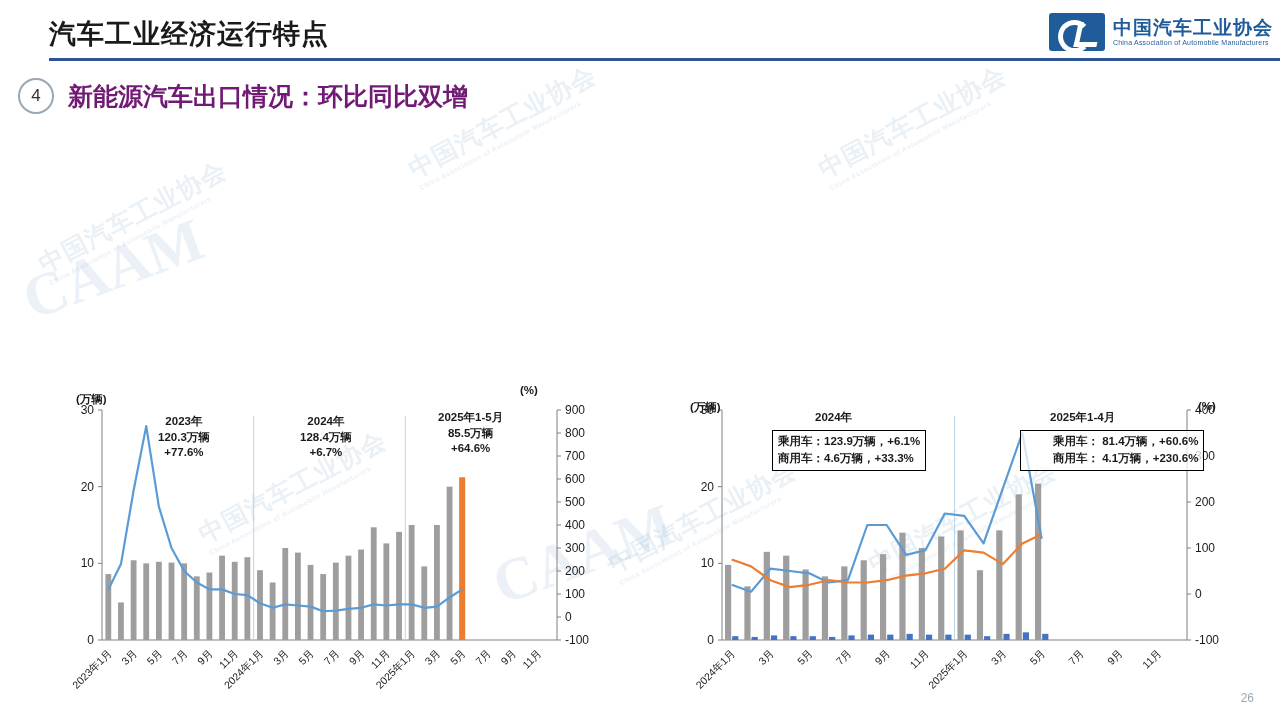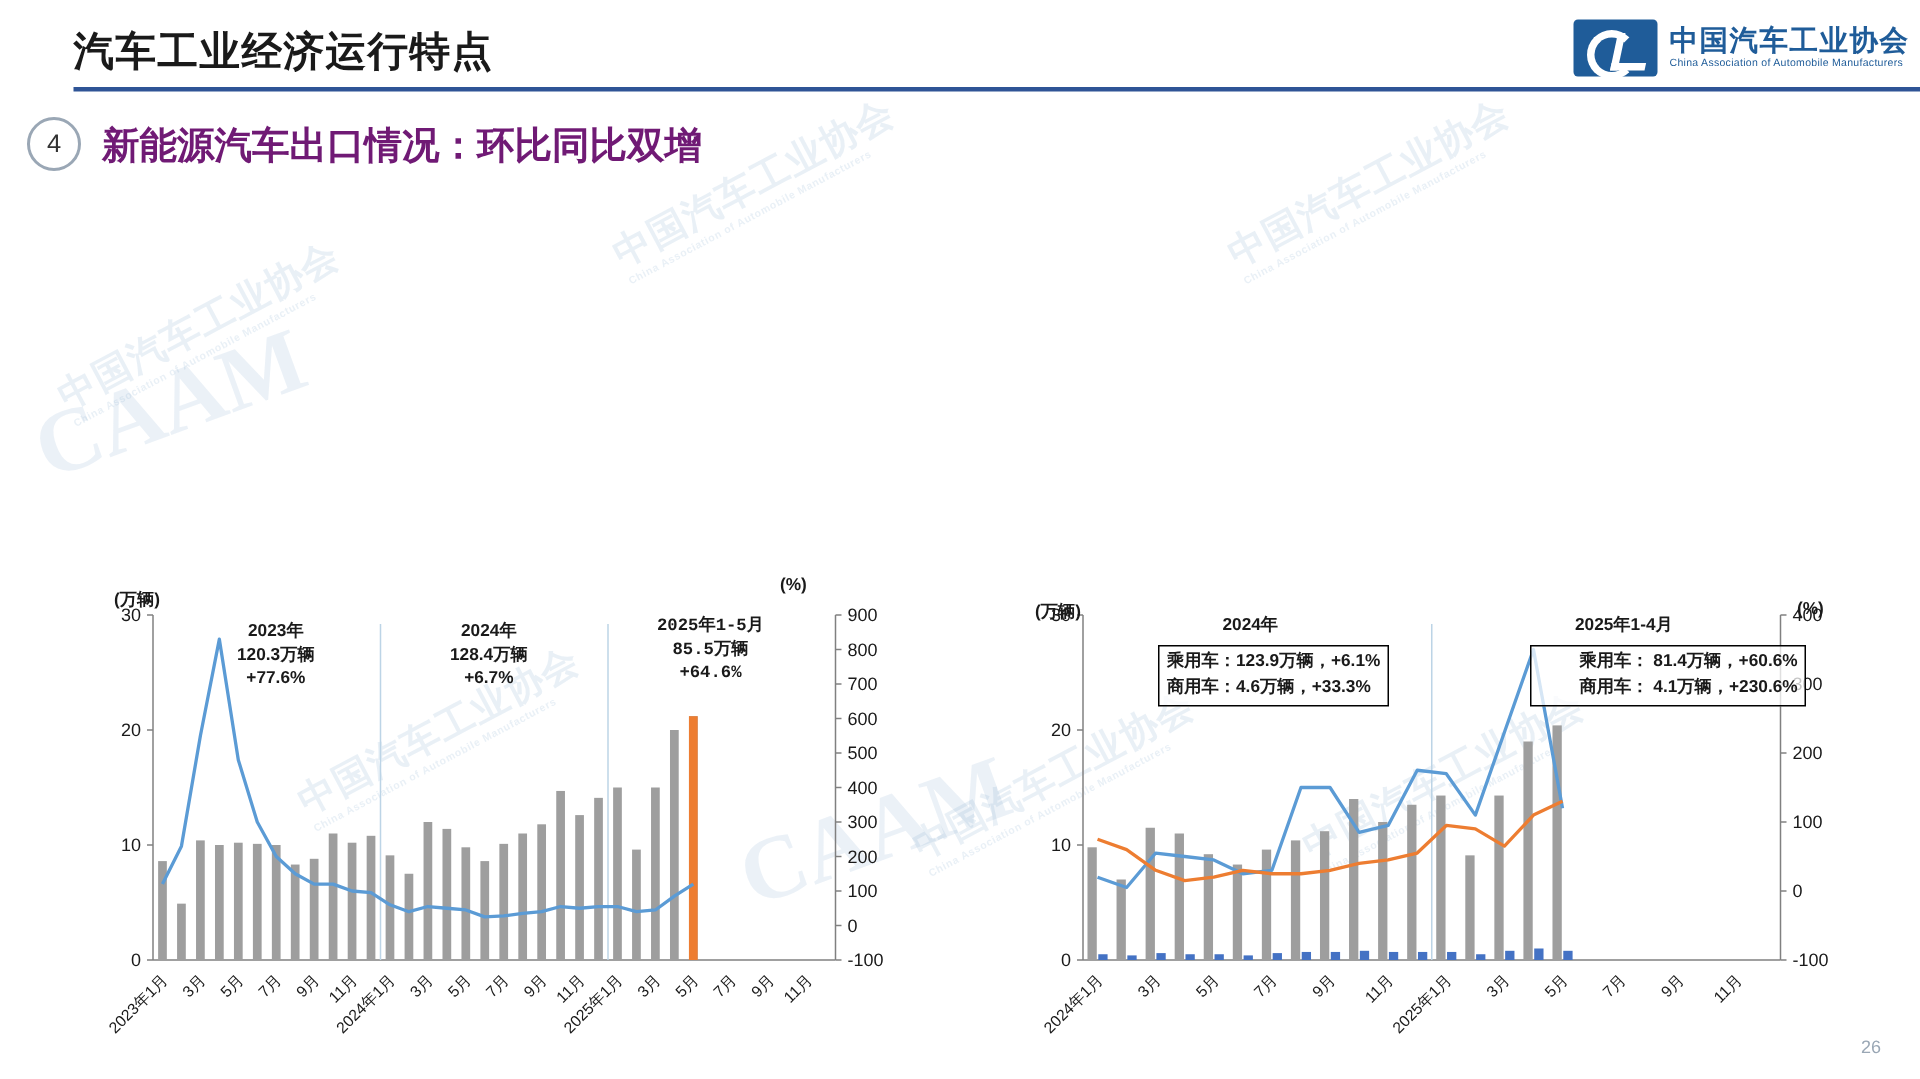--- a/index.html
+++ b/index.html
@@ -345,21 +345,21 @@
         <text x="0" y="0" font-size="10.5" fill="#1a1a1a" text-anchor="end" font-family="&quot;Liberation Sans&quot;, sans-serif" transform="translate(330.375,282) rotate(-45)">11月</text>
         <text x="0" y="0" font-size="10.5" fill="#1a1a1a" text-anchor="end" font-family="&quot;Liberation Sans&quot;, sans-serif" transform="translate(355.65277777777777,282) rotate(-45)">2025年1月</text>
         <text x="0" y="0" font-size="10.5" fill="#1a1a1a" text-anchor="end" font-family="&quot;Liberation Sans&quot;, sans-serif" transform="translate(380.93055555555554,282) rotate(-45)">3月</text>
         <text x="0" y="0" font-size="10.5" fill="#1a1a1a" text-anchor="end" font-family="&quot;Liberation Sans&quot;, sans-serif" transform="translate(406.20833333333337,282) rotate(-45)">5月</text>
         <text x="0" y="0" font-size="10.5" fill="#1a1a1a" text-anchor="end" font-family="&quot;Liberation Sans&quot;, sans-serif" transform="translate(431.48611111111114,282) rotate(-45)">7月</text>
         <text x="0" y="0" font-size="10.5" fill="#1a1a1a" text-anchor="end" font-family="&quot;Liberation Sans&quot;, sans-serif" transform="translate(456.7638888888889,282) rotate(-45)">9月</text>
         <text x="0" y="0" font-size="10.5" fill="#1a1a1a" text-anchor="end" font-family="&quot;Liberation Sans&quot;, sans-serif" transform="translate(482.0416666666667,282) rotate(-45)">11月</text>
       </svg>
   <div class="annot" style="left: 98px; top: 42px;">2023年<br>120.3万辆<br>+77.6%</div>
       <div class="annot" style="left: 240px; top: 42px;">2024年<br>128.4万辆<br>+6.7%</div>
-      <div class="annot" style="left: 378px; top: 38px; font-family: Liberation Mono, monospace;">2025年1-5月<br>85.5万辆<br>+64.6%</div>
+      <div class="annot" style="left: 378px; top: 38px;">2025年1-5月<br>85.5万辆<br>+64.6%</div>
     </div>
 
   <div class="chart" id="chart-right" style="left:650px; top:372px; width:615px; height:330px;">
     <div class="axis-unit" style="left:40px; top:28px;">(万辆)</div>
     <div class="axis-unit" style="left:548px; top:28px;">(%)</div>
     <svg id="svg-right" width="615" height="330">
         <line x1="72" y1="38" x2="72" y2="268" stroke="#808080" stroke-width="1"></line>
         <line x1="537" y1="38" x2="537" y2="268" stroke="#808080" stroke-width="1"></line>
         <line x1="72" y1="268" x2="537" y2="268" stroke="#808080" stroke-width="1"></line>
         <line x1="68" y1="268" x2="72" y2="268" stroke="#808080" stroke-width="1"></line>

